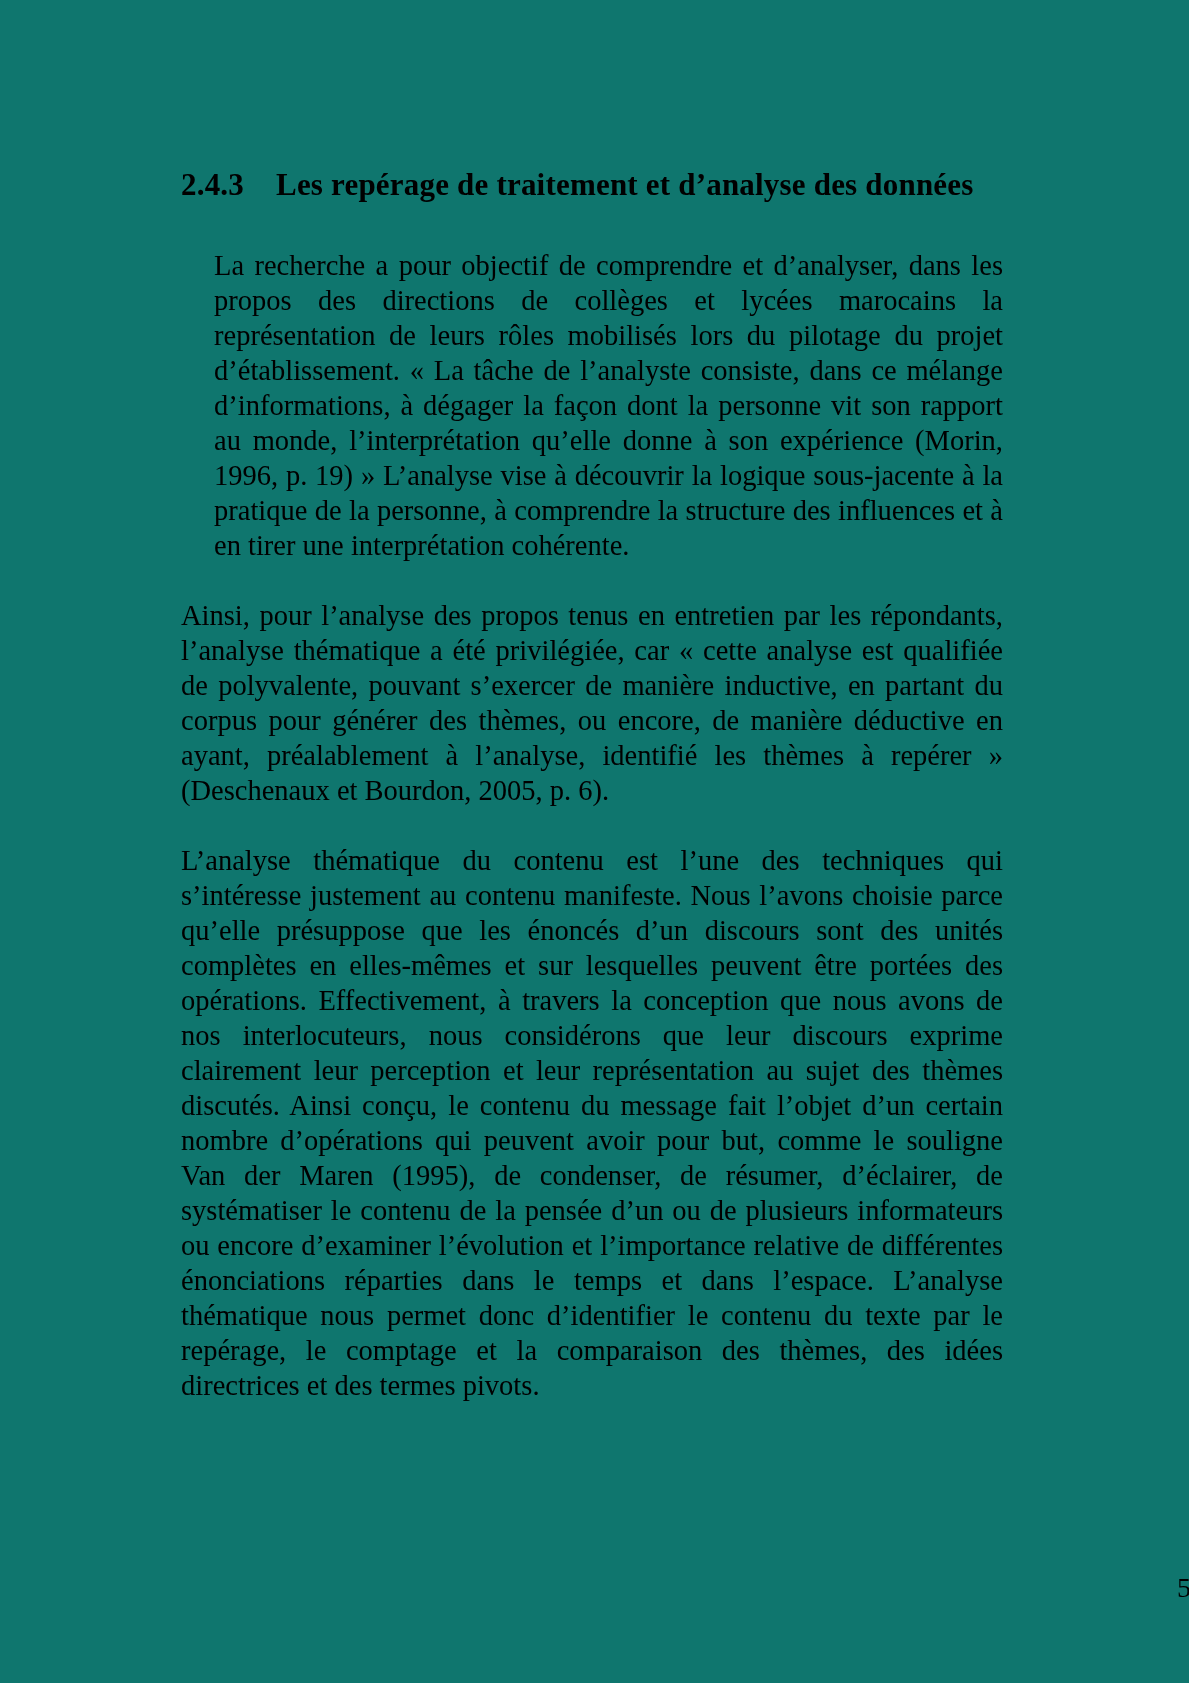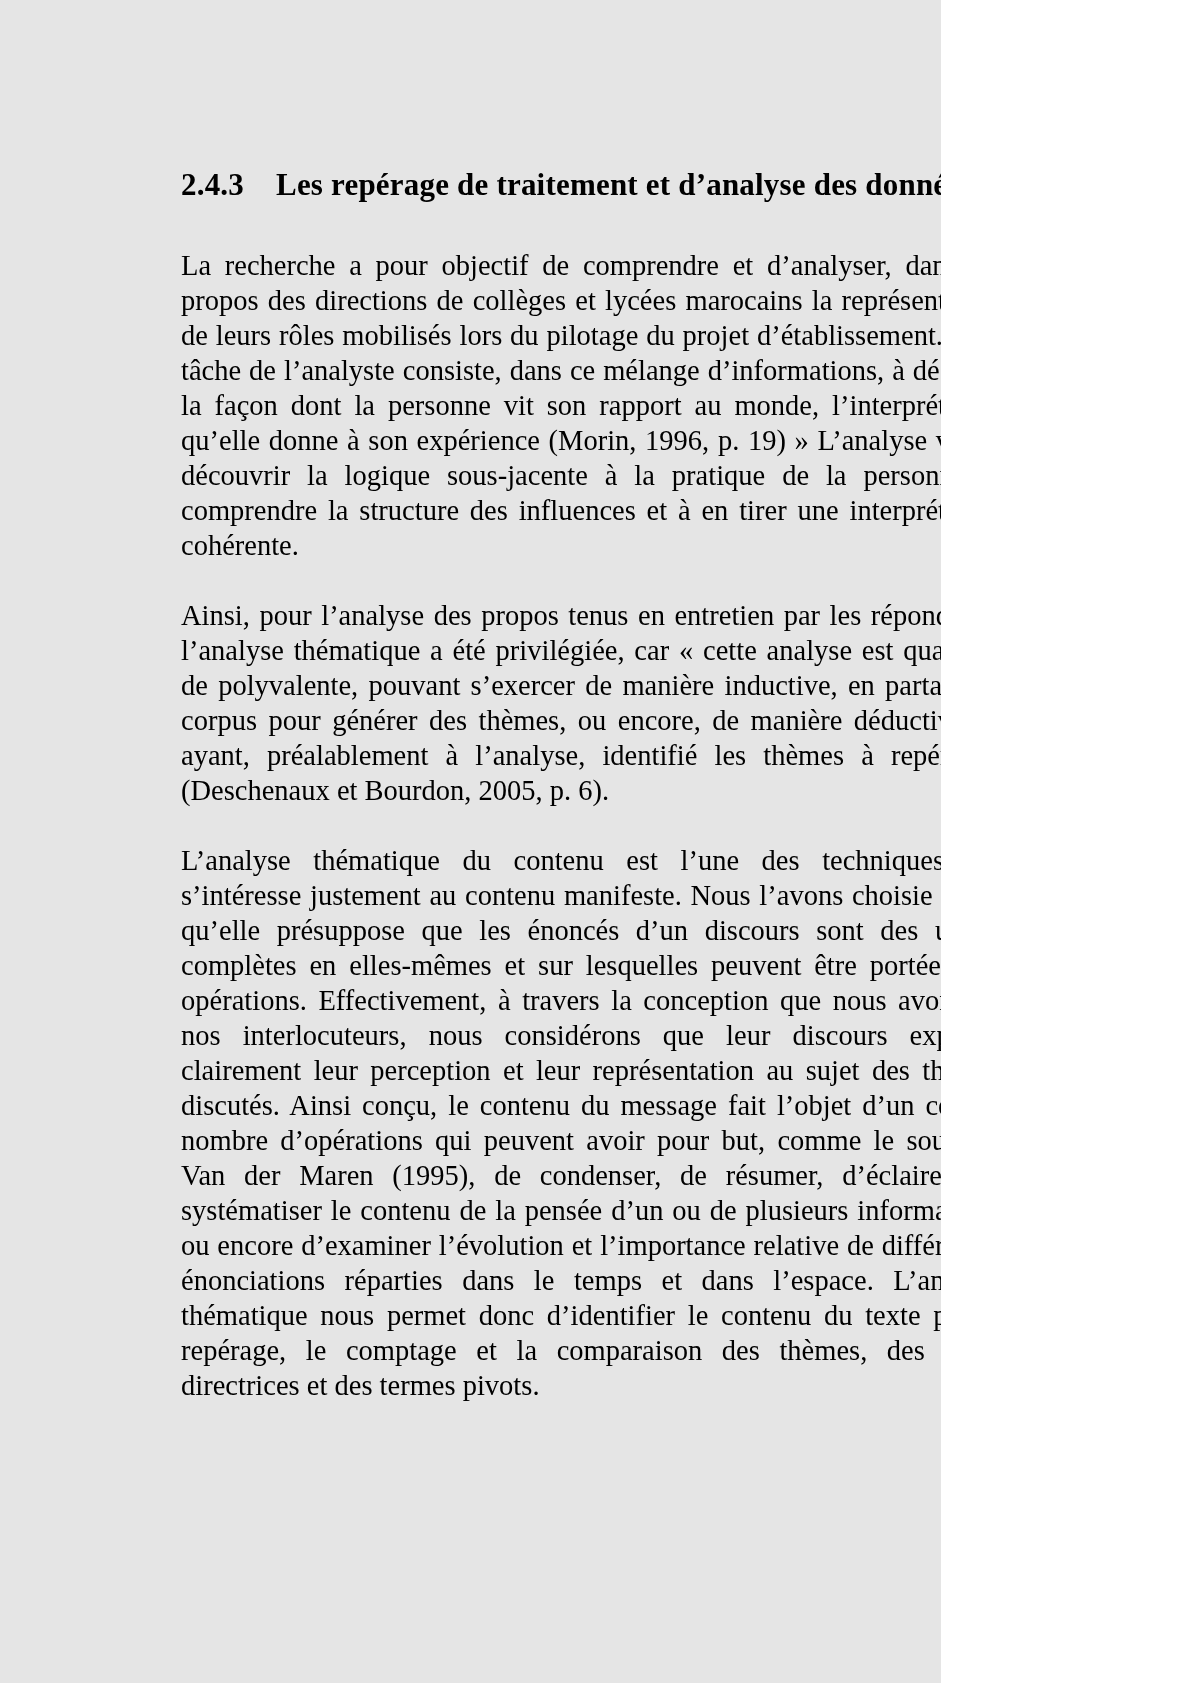--- a/index.html
+++ b/index.html
@@ -3,23 +3,23 @@
 <meta charset="utf-8">
 <title>Page 58</title>
 <style>
   html, body {
     margin: 0;
     padding: 0;
     background: #ffffff;
   }
   .page {
     position: relative;
-    width: 941px;
+    width: 1189px;
     height: 1683px;
-    background: #e5e5e5;
+    background: #0f766e;
     color: #000000;
     font-family: "Liberation Serif", "DejaVu Serif", serif;
     overflow: hidden;
   }
   .content {
     position: absolute;
     left: 181px;
     top: 166px;
     width: 822px;
   }
@@ -36,20 +36,21 @@
   .body-para {
     font-size: 28.5px;
     line-height: 35px;
     text-align: justify;
     text-justify: inter-word;
     hyphens: none;
     margin: 35px 0 0 0;
   }
   .body-para:first-of-type {
     margin-top: 0;
+    margin-left: 33px;
   }
   .page-number {
     position: absolute;
     top: 1570px;
     left: 16px;
     width: 1189px;
     text-align: right;
     font-size: 28px;
     line-height: 35px;
   }

